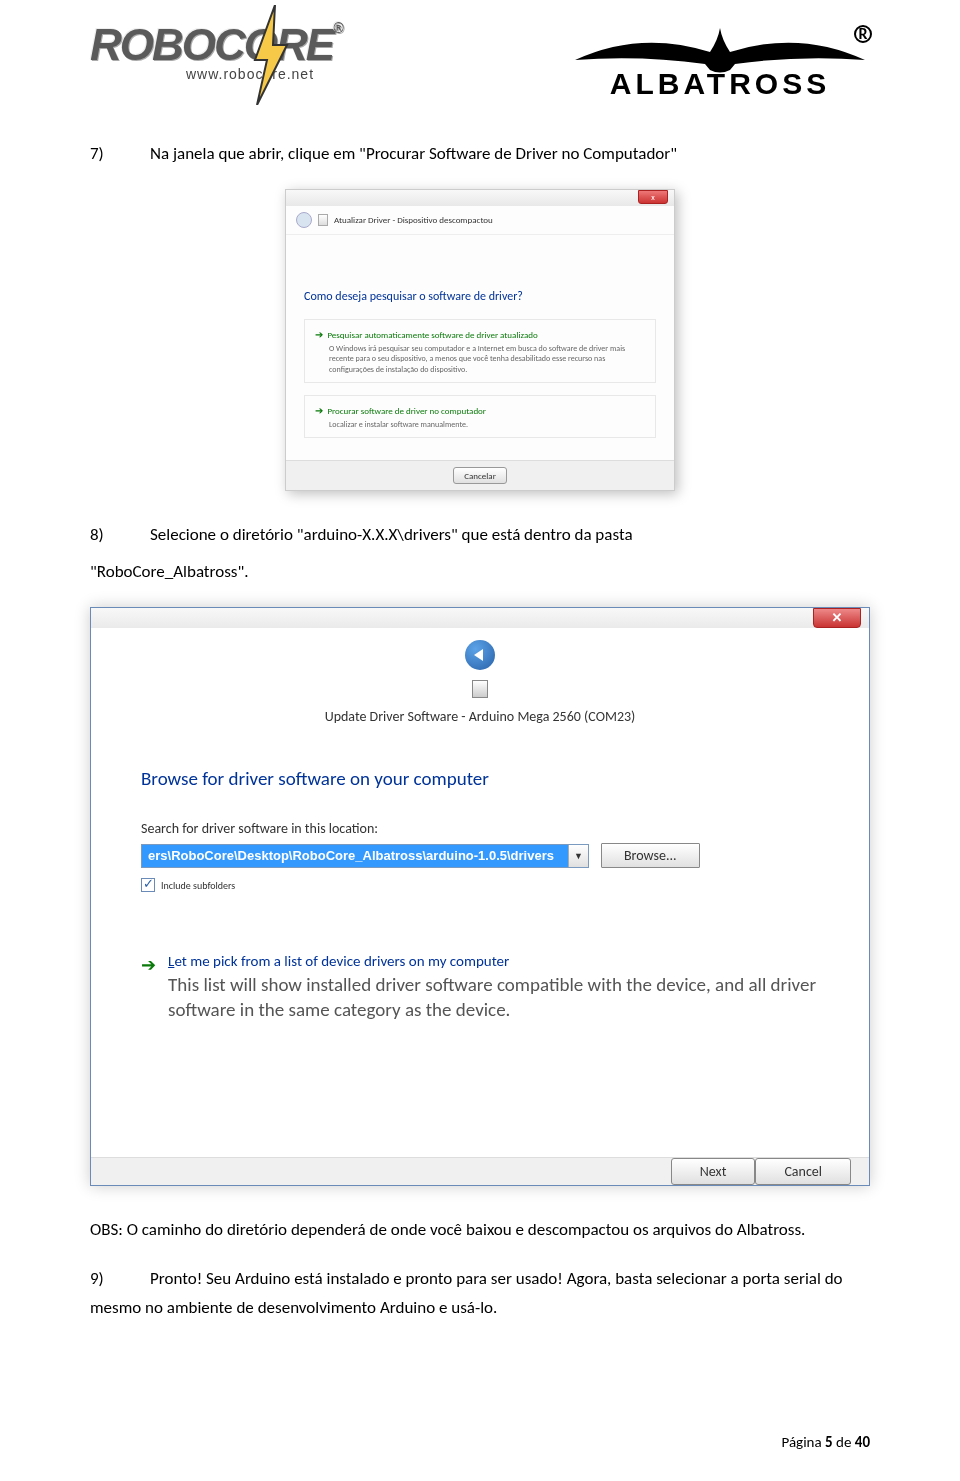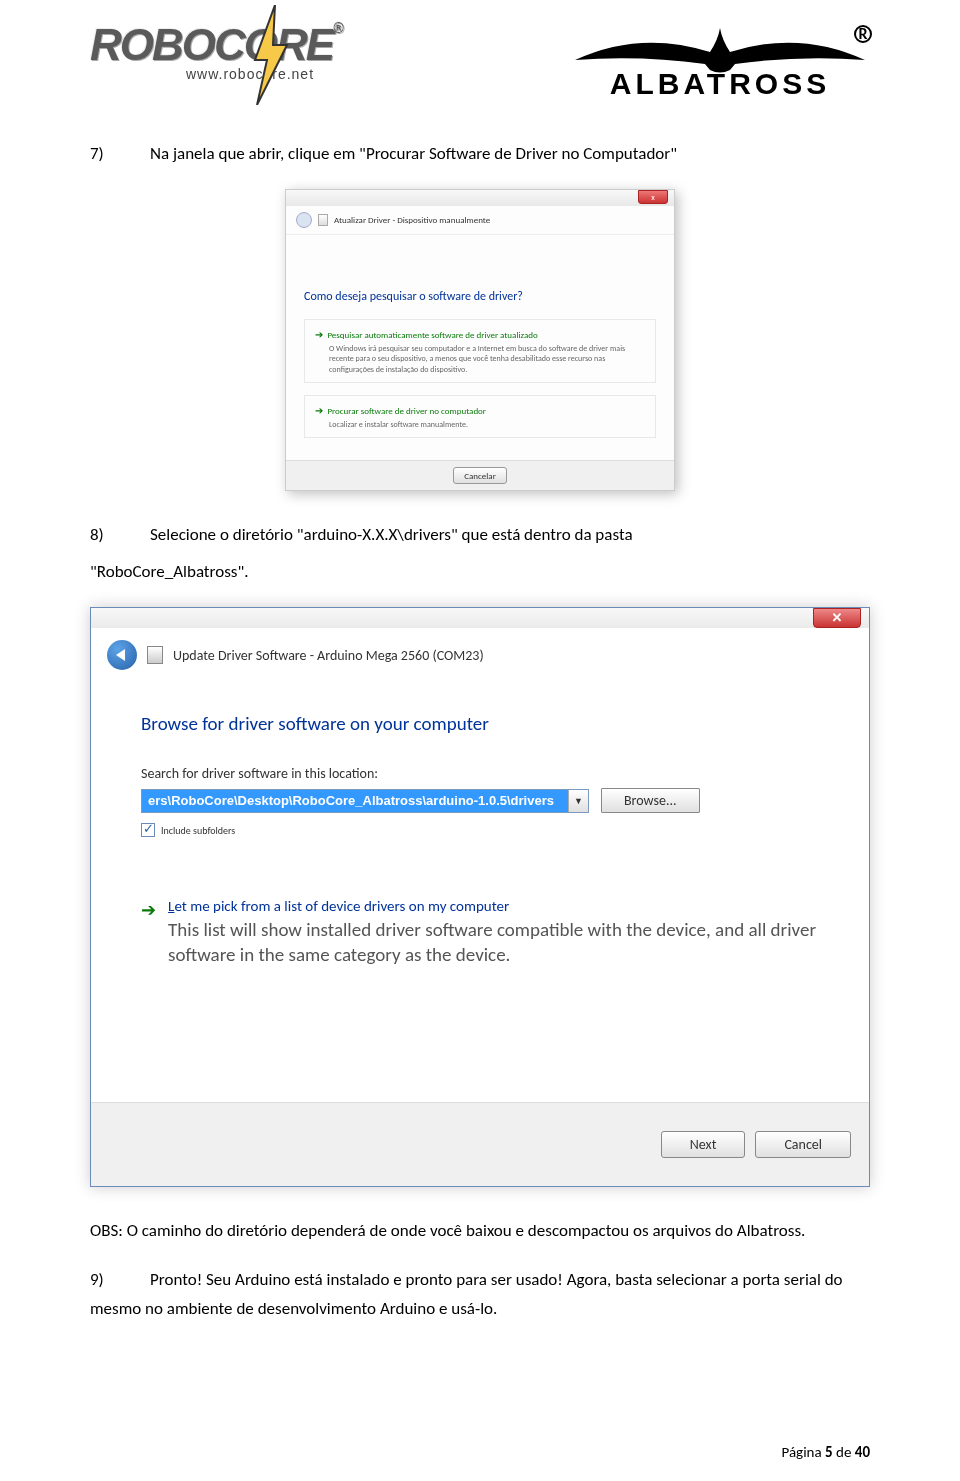--- a/index.html
+++ b/index.html
@@ -224,20 +224,21 @@
     line-height: 17px;
     font-weight: bold;
   }
   .d2-title {
     padding: 12px 16px;
     display: flex;
     align-items: center;
     gap: 10px;
     color: #333;
     font-size: 14px;
+    flex-direction: column;
   }
   .d2-back {
     width: 30px; height: 30px;
     border-radius: 50%;
     background: radial-gradient(circle at 35% 30%, #5ca3e8, #2861a8);
     position: relative;
   }
   .d2-back::after {
     content: '';
     position: absolute;
@@ -341,36 +342,35 @@
   .d2-pick-title .u { text-decoration: underline; }
   .d2-pick-desc {
     color: #555;
     font-size: 19px;
     line-height: 1.3;
     margin-top: 3px;
   }
   .d2-footer {
     background: #f0f0f0;
     border-top: 1px solid #ddd;
-    padding: 28px 18px;
+    padding: 0 18px;
     display: flex;
     justify-content: flex-end;
-    gap: 10px;
   }
   .d2-btn {
     background: linear-gradient(#fff, #e0e0e0);
     border: 1px solid #888;
     border-radius: 3px;
     padding: 4px 28px;
     font-size: 14px;
   }
 
   .page-num {
     position: absolute;
-    bottom: 20px;
+    bottom: 30px;
     right: 90px;
     font-size: 15px;
   }
   .page-num .bold { font-weight: bold; }
 </style>
 </head>
 <body>
 
 <div class="header">
   <div class="logo-robocore">
@@ -395,21 +395,21 @@
 </p>
 
 <div class="dialog1-wrap">
   <div class="dialog1">
     <div class="d1-close">
       <div class="d1-close-btn">x</div>
     </div>
     <div class="d1-title">
       <div class="d1-back"></div>
       <div class="d1-icon"></div>
-      <span>Atualizar Driver - Dispositivo manualmente</span>
+      <span>Atualizar Driver - Dispositivo descompactou</span>
     </div>
     <div class="d1-body">
       <div class="d1-heading">Como deseja pesquisar o software de driver?</div>
       <div class="d1-option">
         <div class="d1-opt-title">
             <span class="d1-arrow">➔</span>
             <span>Pesquisar automaticamente software de driver atualizado</span>
           </div>
         <div class="d1-opt-desc">O Windows irá pesquisar seu computador e a Internet em busca do software de driver mais recente para o seu dispositivo, a menos que você tenha desabilitado esse recurso nas configurações de instalação do dispositivo.</div>
       </div>

